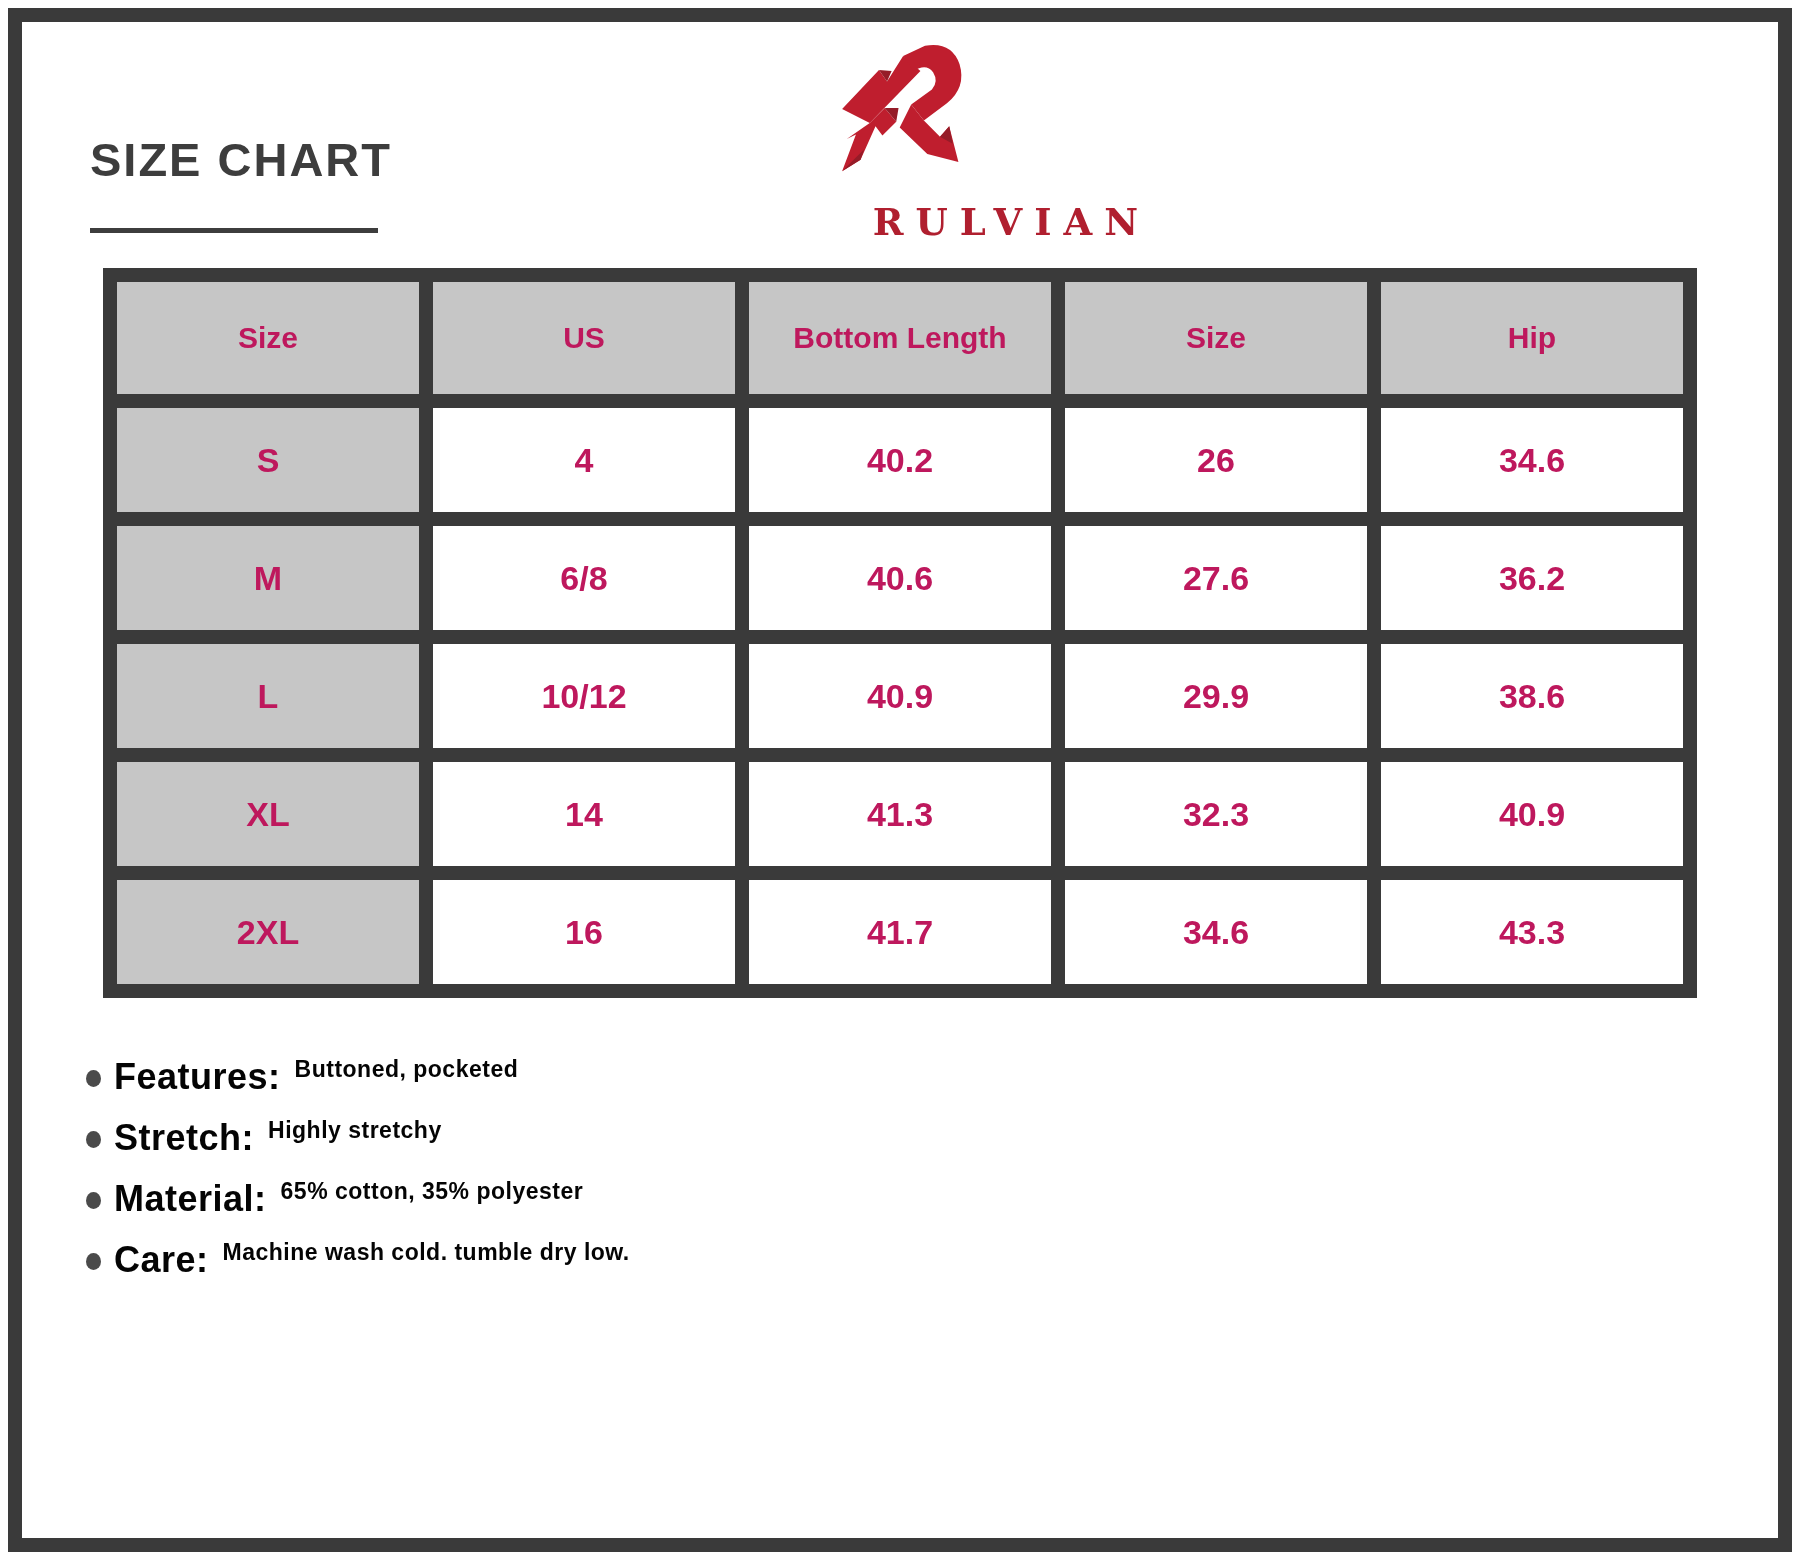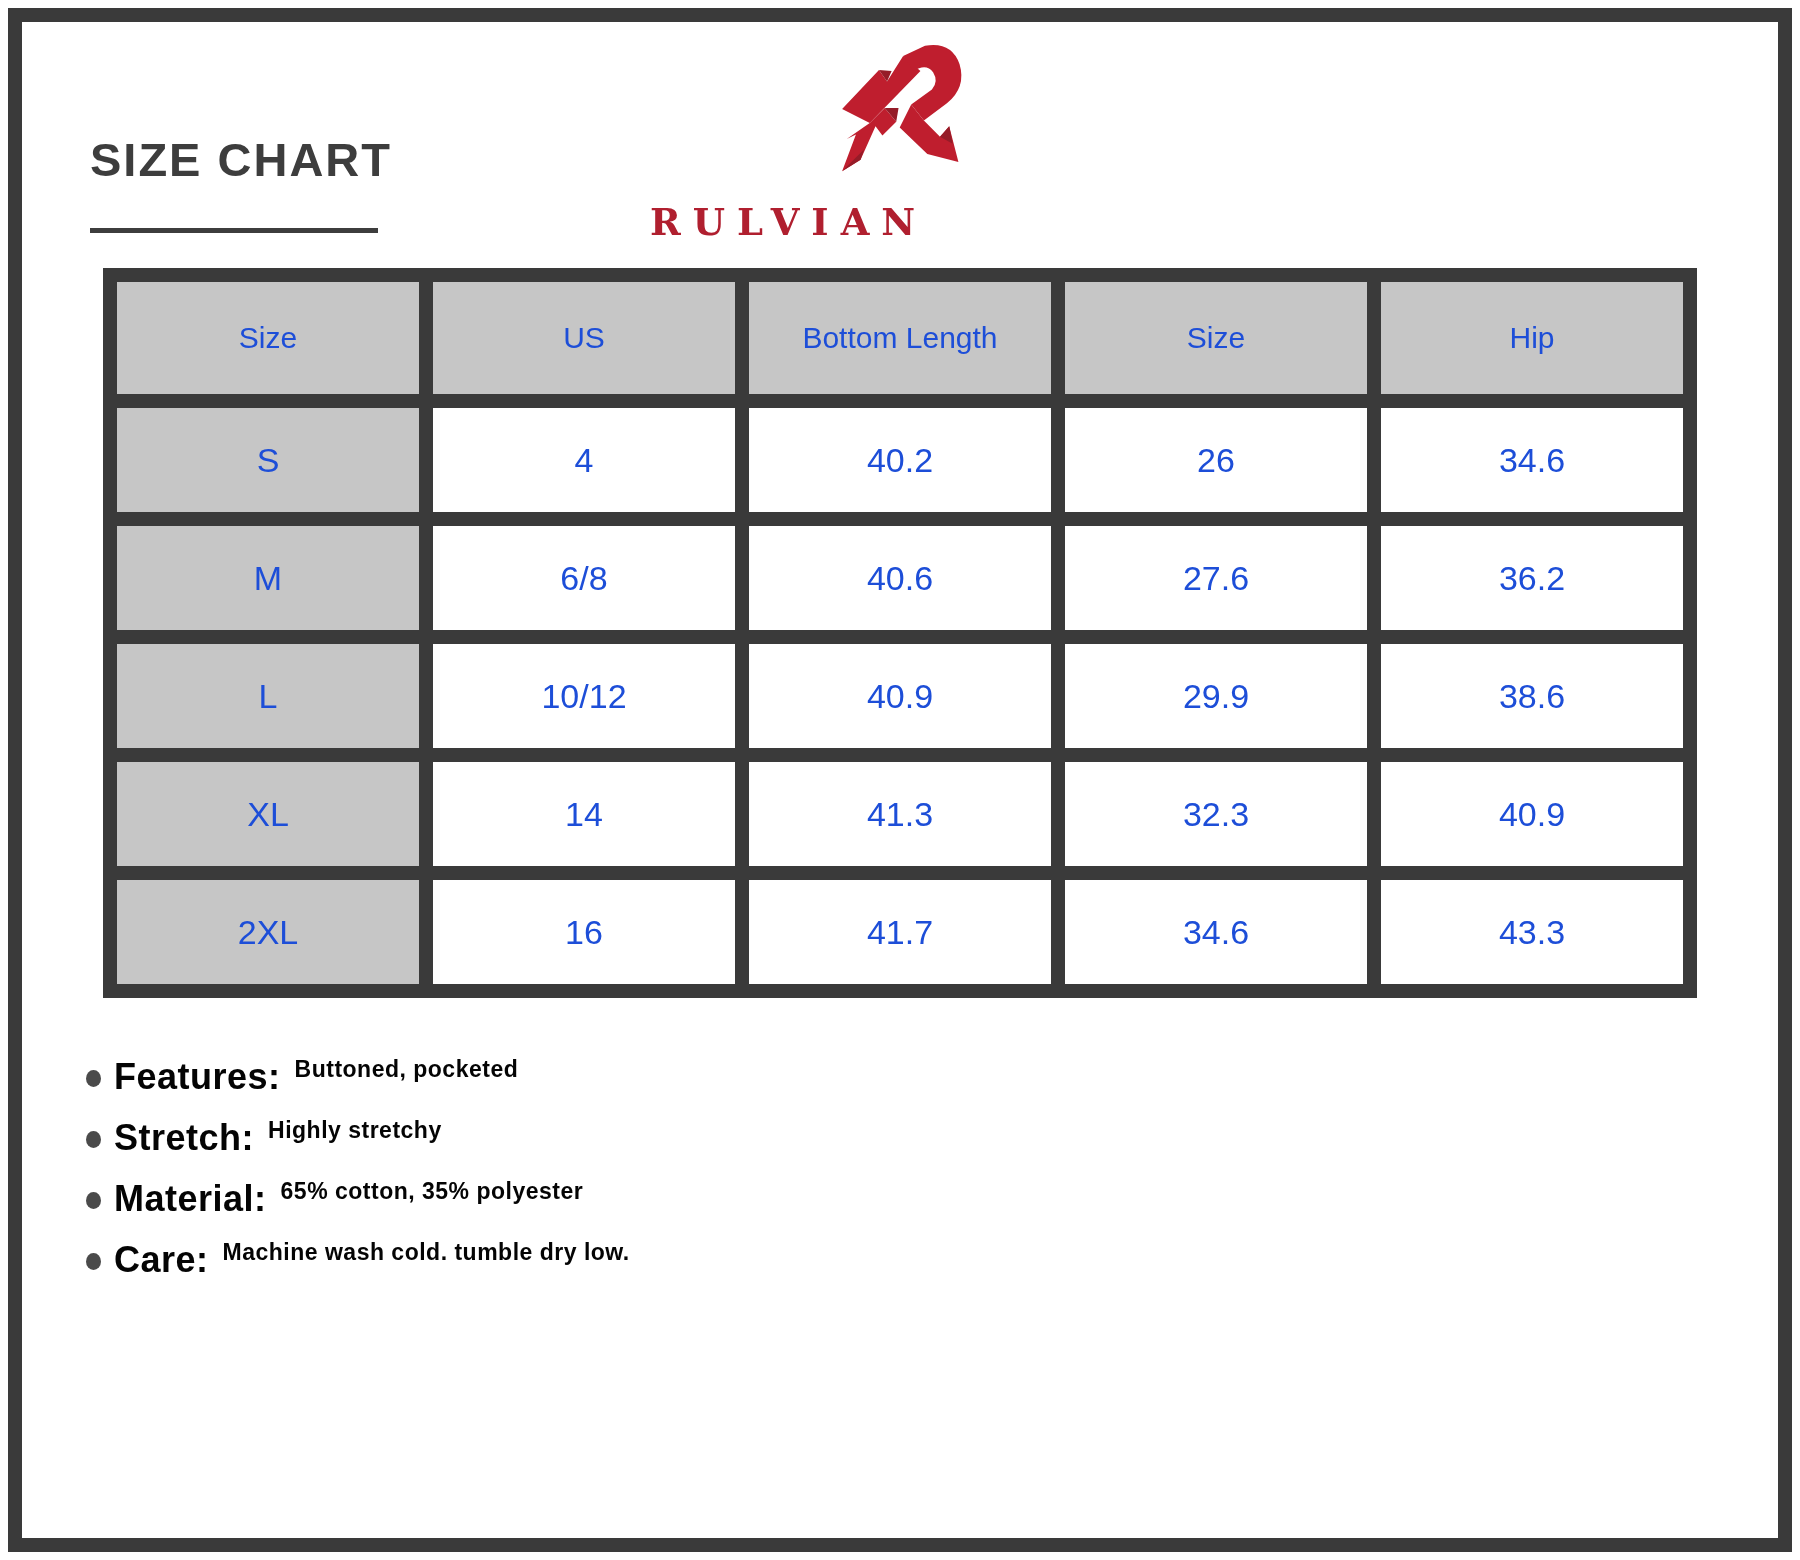--- a/index.html
+++ b/index.html
@@ -15,34 +15,34 @@
   .page-title{
     position:absolute;left:90px;top:132px;
     font-size:47px;font-weight:700;letter-spacing:2px;color:#3d3d3d;
   }
   .title-underline{
     position:absolute;left:90px;top:228px;width:288px;height:5px;background:#3d3d3d;
   }
   
   .logo-mark{position:absolute;left:818px;top:40px;width:168px;height:152px;}
   .brand-name{
-    position:absolute;left:650px;top:200px;width:500px;text-align:left;
+    position:absolute;left:650px;top:200px;width:500px;text-align:right;
     font-family:"DejaVu Serif", serif;font-weight:700;font-size:37px;
     letter-spacing:12px;color:#b01f2f;
   }
   
   .size-table{
     position:absolute;left:103px;top:268px;width:1566px;
     display:grid;grid-template-columns:repeat(5,1fr);
     grid-template-rows:112px repeat(5,104px);
     gap:14px;background:#3a3a3a;padding:14px;
   }
   .cell{
     display:flex;align-items:center;justify-content:center;
-    background:#ffffff;color:#1d4ed8;font-weight:400;font-size:34px;
+    background:#ffffff;color:#be185d;font-weight:700;font-size:34px;
   }
   .cell.head{background:#c6c6c6;font-size:30px;}
   .cell.rowlabel{background:#c6c6c6;}
   
   .details{position:absolute;left:86px;top:1056px;}
   .detail-item{display:flex;align-items:flex-start;margin-bottom:17px;height:44px;}
   .dot{
     width:15px;height:17px;border-radius:50%;background:#4a4a4a;
     margin-right:13px;align-self:center;flex:0 0 auto;
   }

